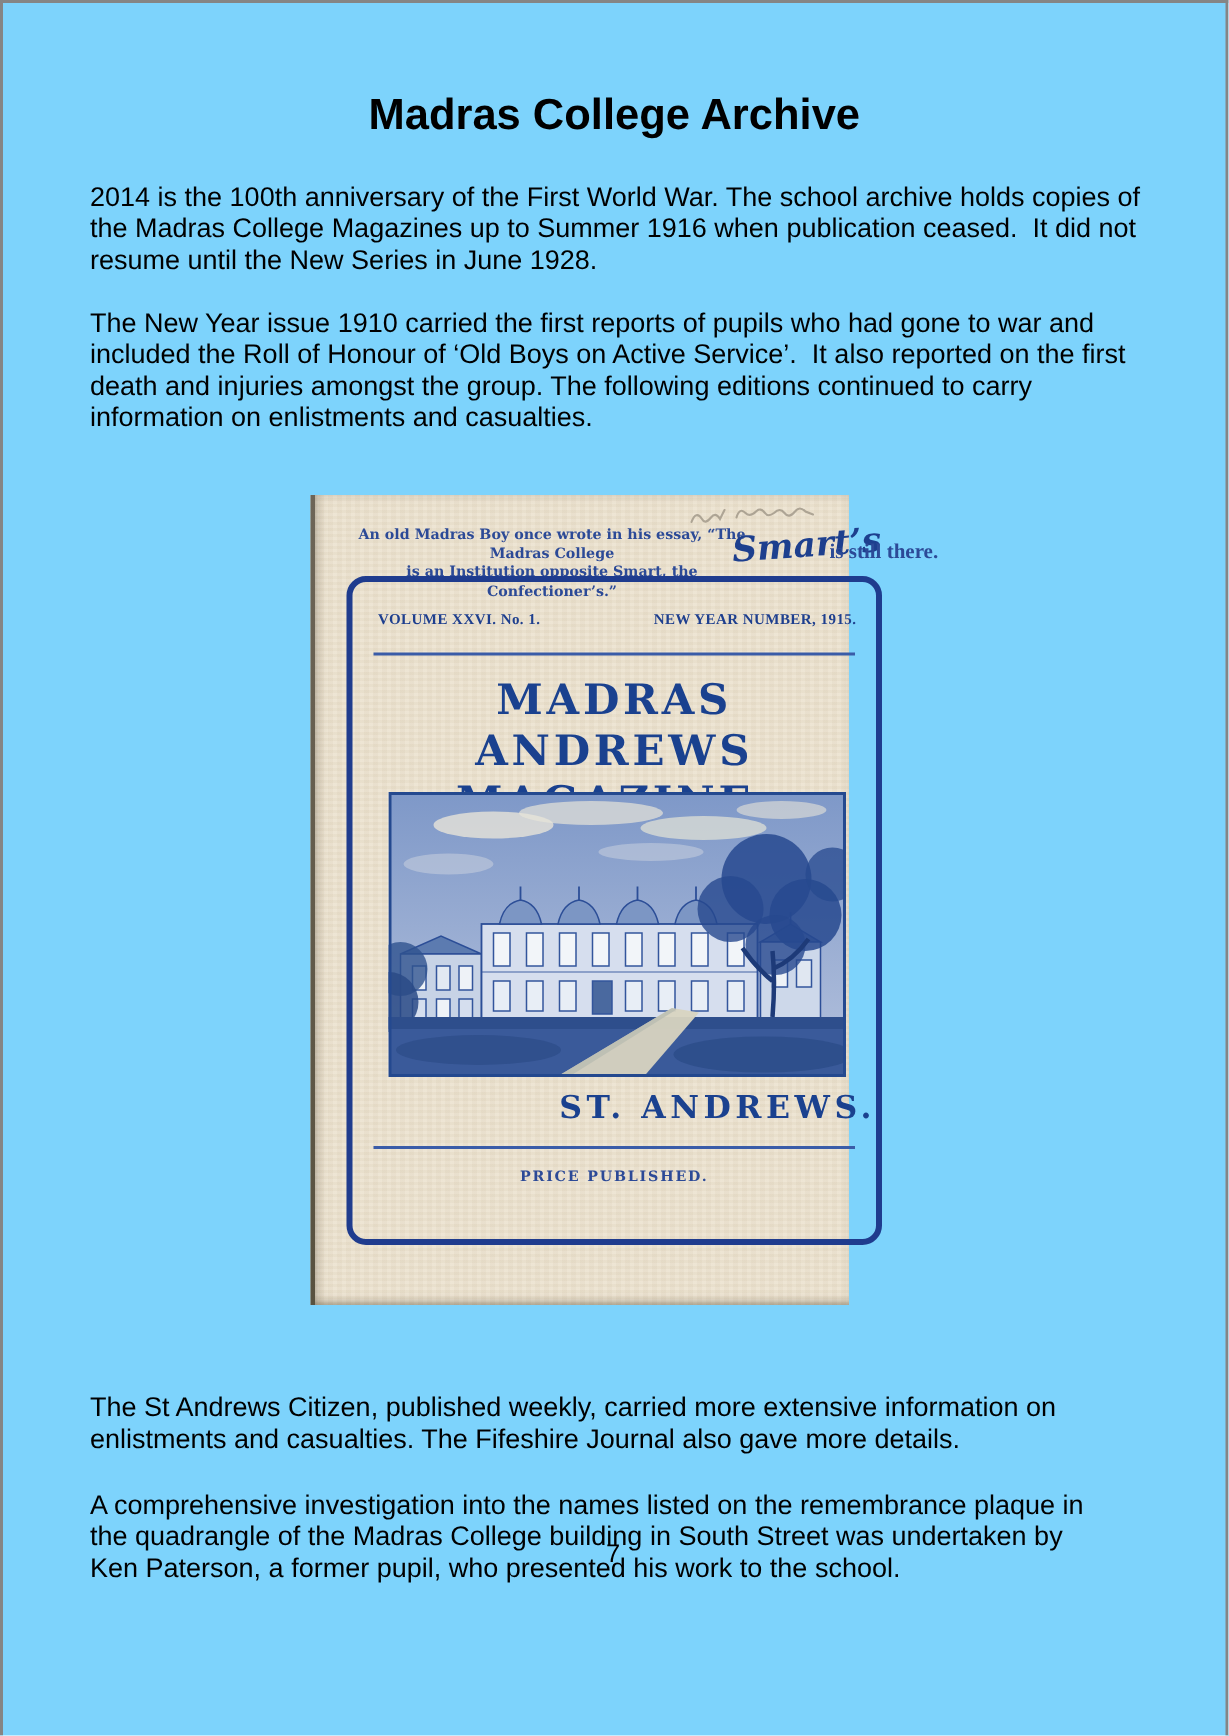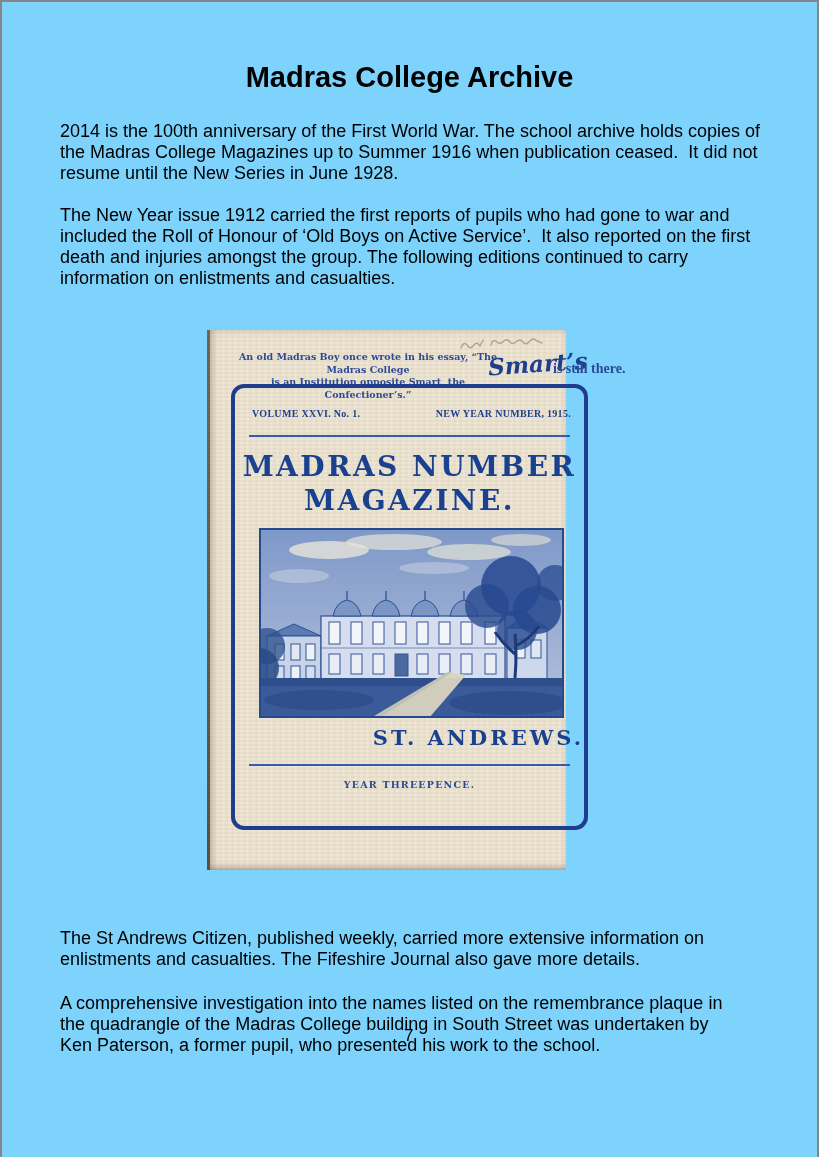--- a/index.html
+++ b/index.html
@@ -86,21 +86,21 @@
 </head>
 <body>
 
 <div class="page">
 
   <div class="doc-title">Madras College Archive</div>
 
   <div class="para para-1">2014 is the 100th anniversary of the First World War. The school archive holds copies of
 the Madras College Magazines up to Summer 1916 when publication ceased.  It did not
 resume until the New Series in June 1928.</div>
-  <div class="para para-2">The New Year issue 1912 carried the first reports of pupils who had gone to war and
+  <div class="para para-2">The New Year issue 1910 carried the first reports of pupils who had gone to war and
 included the Roll of Honour of ‘Old Boys on Active Service’.  It also reported on the first
 death and injuries amongst the group. The following editions continued to carry
 information on enlistments and casualties.</div>
 
   <div class="cover">
     <div class="cover-spine"></div>
 
     <svg class="pencil-note" width="100" height="20" viewBox="0 0 100 20">
       <path d="M4,13 q3,-8 7,-2 q2,4 6,-1 q3,-4 6,1 l3,-6 m8,5 q2,-7 6,-3 q3,3 7,-1 q3,-3 6,1 q2,3 6,0 q4,-4 7,0 q3,4 7,-1 q3,-4 7,0 l5,2" fill="none" stroke="#9a9182" stroke-width="1.4" stroke-linecap="round"></path>
     </svg>
@@ -111,21 +111,21 @@
     <div class="smarts-note">is still there.</div>
 
     <div class="bluebox">
       <div class="vol-row">
         <span>VOLUME XXVI. No. 1.</span>
         <span>NEW YEAR NUMBER, 1915.</span>
       </div>
       <div class="rule-1"></div>
 
       <div class="masthead">
-        <div>MADRAS NUMBER</div>
+        <div>MADRAS ANDREWS</div>
         <div>MAGAZINE.</div>
       </div>
 
       <svg class="illus" viewBox="0 0 305 190">
         <defs>
           <linearGradient id="sky" x1="0" y1="0" x2="0" y2="1">
             <stop offset="0" stop-color="#7e98c8"></stop>
             <stop offset="1" stop-color="#b5c2dd"></stop>
           </linearGradient>
         </defs>
@@ -210,21 +210,21 @@
 
         <polygon points="112,190 170,190 207,147 189,144" fill="#d8d4c0" opacity=".95"></polygon>
         <polygon points="112,190 120,190 192,145 189,144" fill="#b9bdb2" opacity=".8"></polygon>
 
         <rect x="1" y="1" width="303" height="188" fill="none" stroke="#24498f" stroke-width="2"></rect>
       </svg>
 
       <div class="st-andrews">ST. ANDREWS.</div>
       <div class="rule-2"></div>
       <div class="imprint">
-        <div>YEAR THREEPENCE.</div>
+        <div>PRICE PUBLISHED.</div>
       </div>
     </div>
   </div>
 
   <div class="para para-3">The St Andrews Citizen, published weekly, carried more extensive information on
 enlistments and casualties. The Fifeshire Journal also gave more details.</div>
   <div class="para para-4">A comprehensive investigation into the names listed on the remembrance plaque in
 the quadrangle of the Madras College building in South Street was undertaken by
 Ken Paterson, a former pupil, who presented his work to the school.</div>
 

